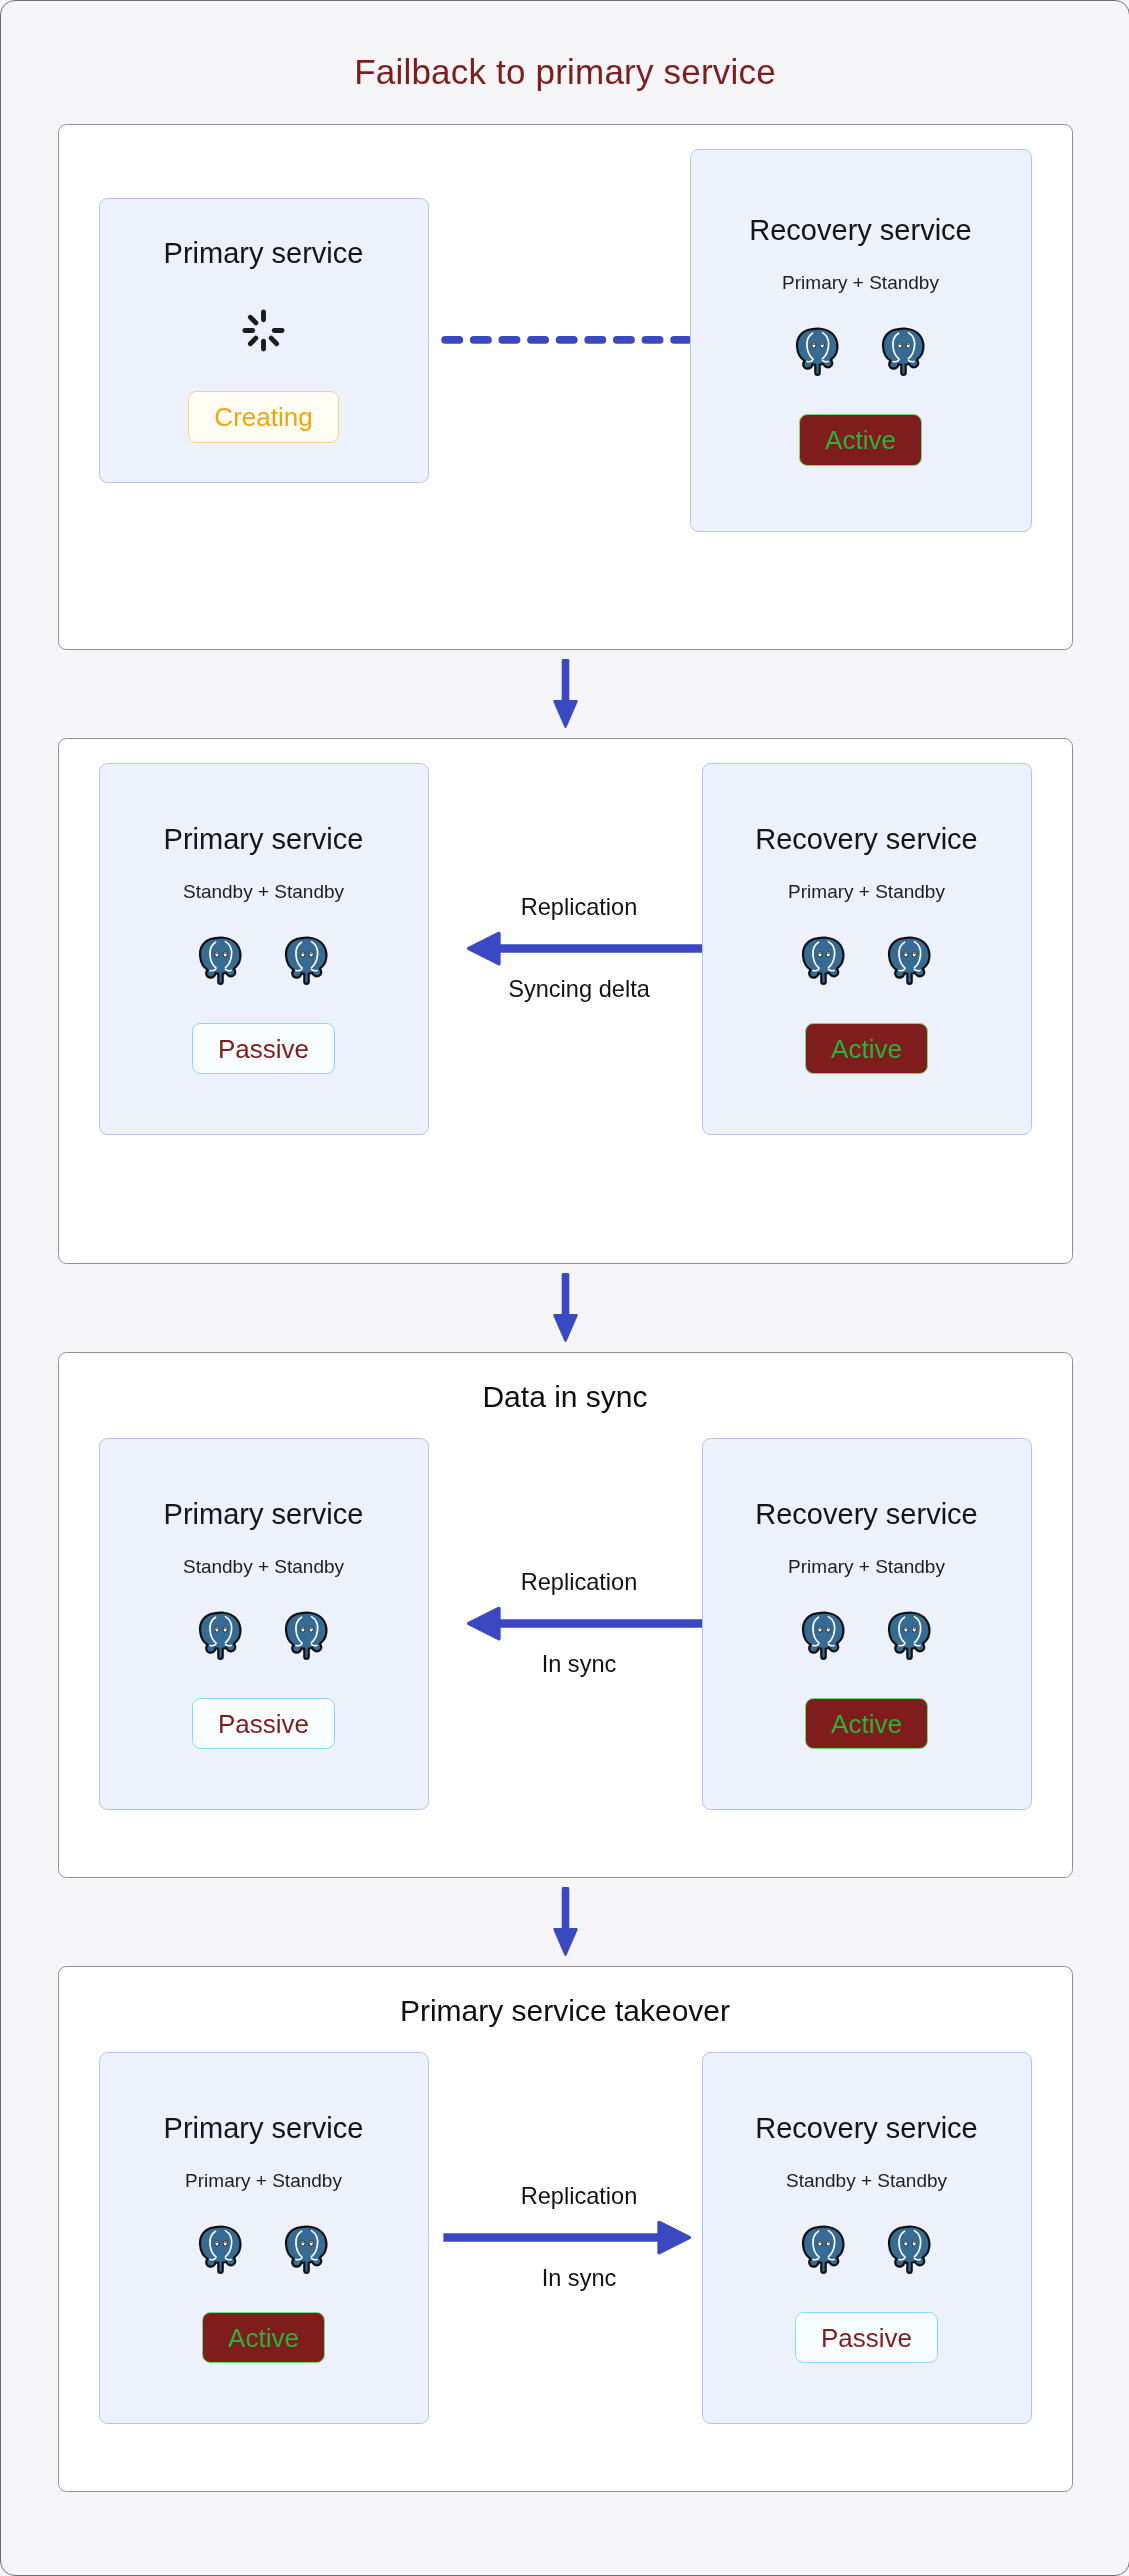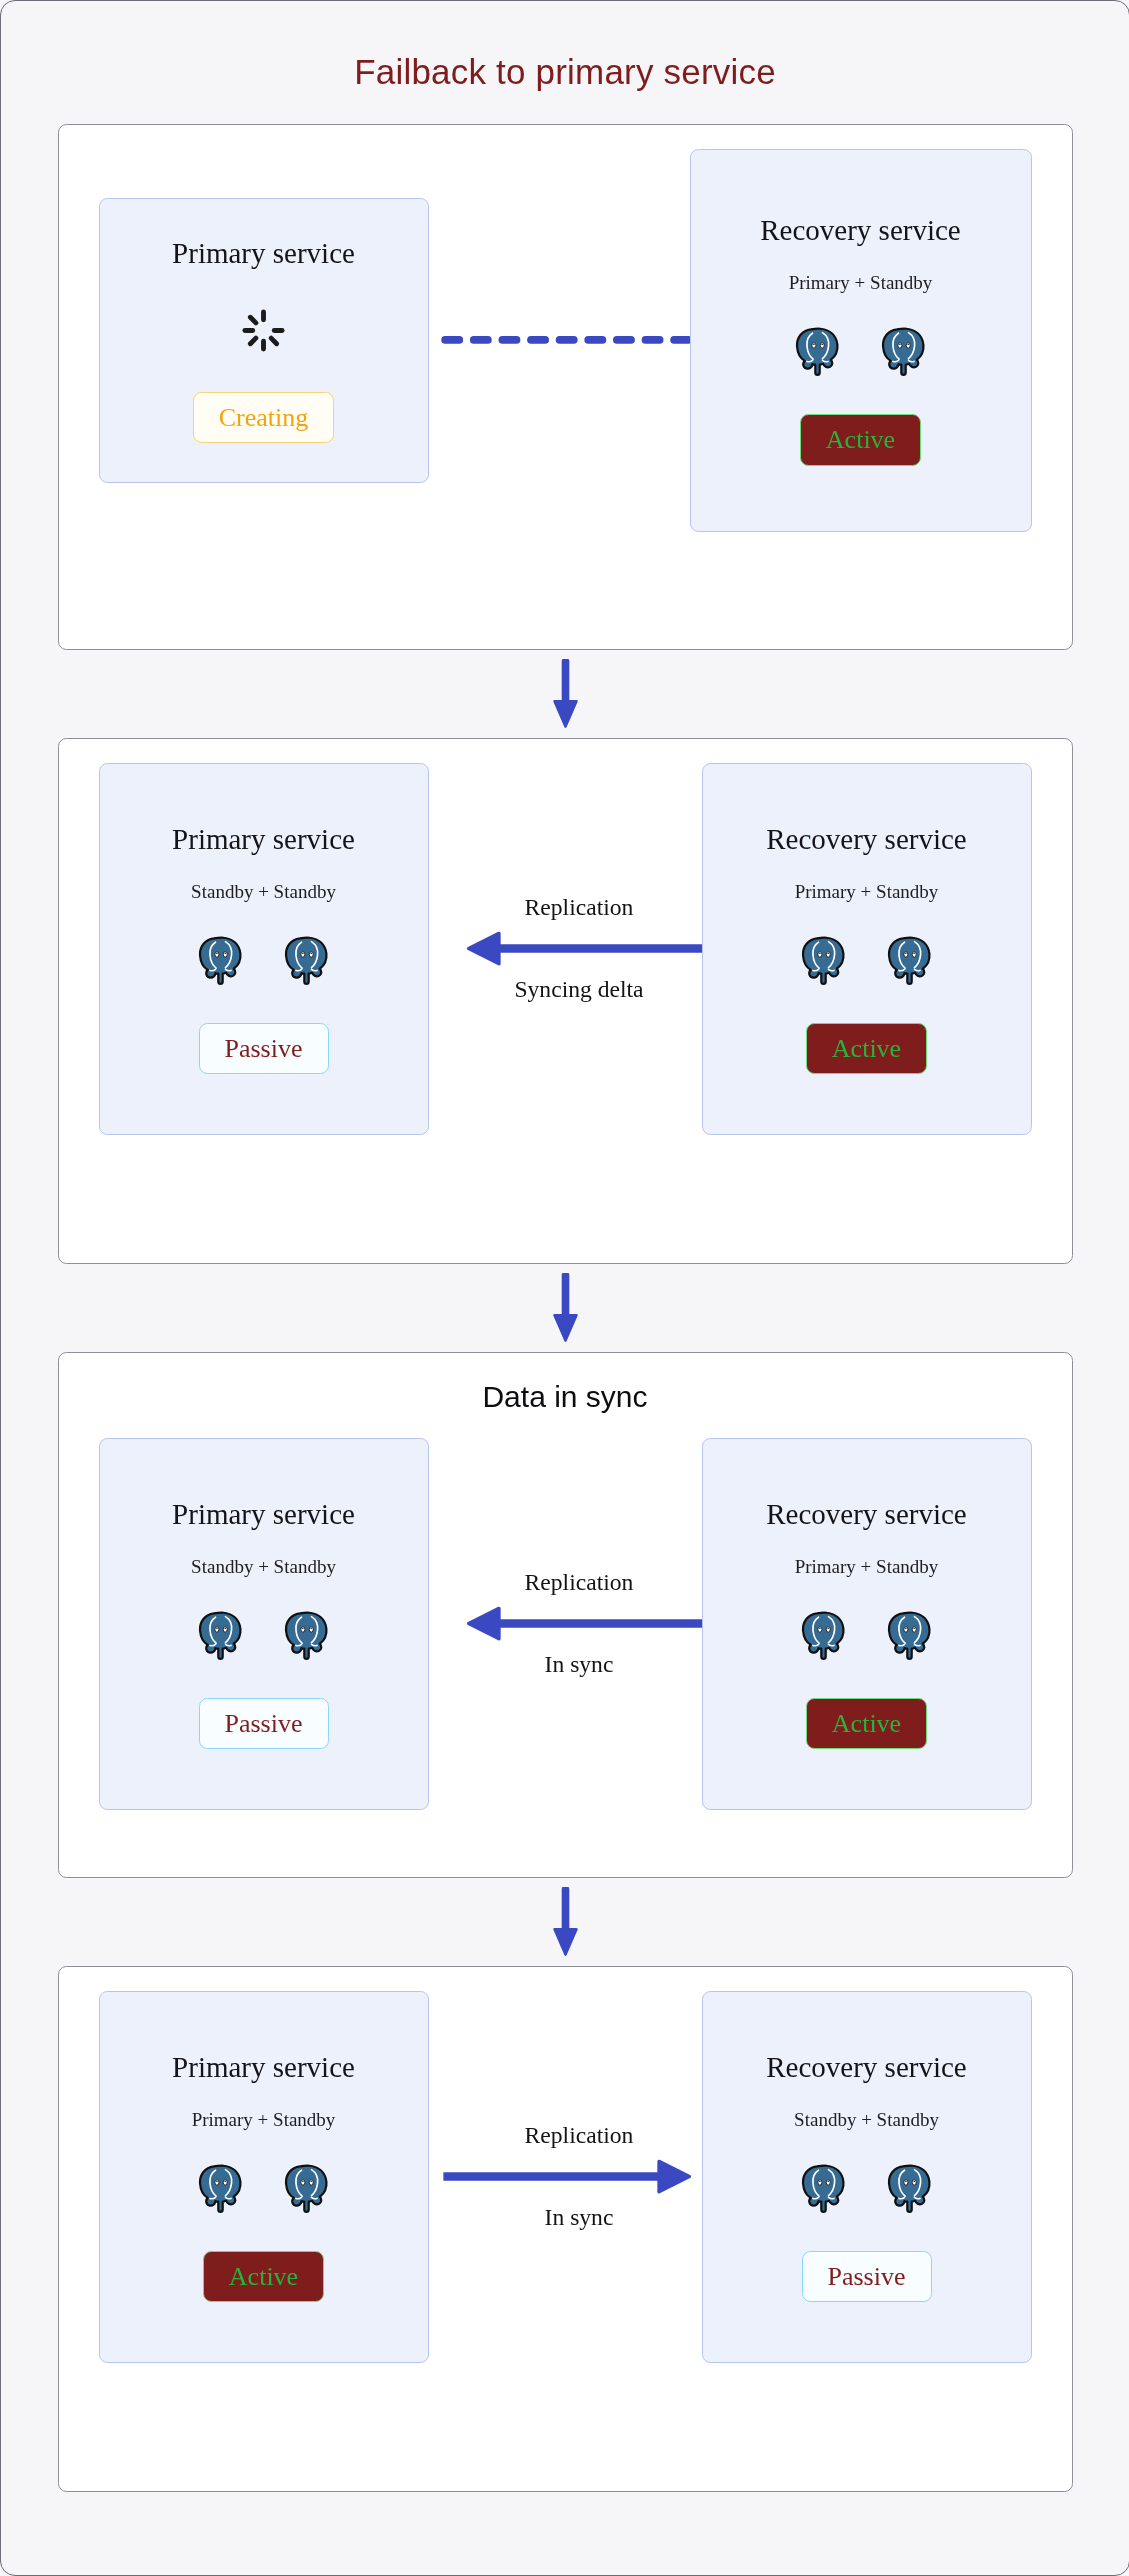--- a/index.html
+++ b/index.html
@@ -15,21 +15,21 @@
   .stage {
     width:1015px; height:526px; margin:0 auto; box-sizing:border-box;
     background:#ffffff; border:1.7px solid #8f8f97; border-radius:8.4px;
   }
   .stage--first { margin-top:32px; }
   .stage-title {
     text-align:center; margin-top:27px; font-size:30px; font-weight:500; color:#0e0e10;
   }
   .stage-row {
     display:flex; align-items:center; justify-content:space-between;
-    padding:0 40px; margin-top:23.6px;font-family:Liberation Serif, serif;
+    padding:0 40px; margin-top:23.6px;
   }
   .svc-box {
     width:330px; height:372px; box-sizing:border-box;
     background:#edf1fb; border:1.7px solid #b7c4ee; border-radius:8.4px;
     display:flex; flex-direction:column; align-items:center; justify-content:center;
   }
   .svc-box--compact { height:285px; }
   .svc-box--tall { width:342px; height:383px; }
   .svc-title { font-size:29px; font-weight:500; color:#141418; }
   .svc-sub   { font-size:19px; font-weight:400; color:#1d1d22; margin-top:25px; }
@@ -230,20 +230,21 @@
     </div>
   </div>
 
   <div class="v-arrow-wrap">
     <svg class="v-arrow" viewBox="0 0 32 84" width="27" height="71">
         <use href="#v-arrow-sym"></use>
       </svg>
   </div>
 
   <div class="stage">
+    <div class="stage-title">Primary service takeover</div>
     <div class="stage-row">
       <div class="svc-box">
         <div class="svc-title">Primary service</div>
         <div class="svc-sub">Primary + Standby</div>
         <div class="elephants">
           <svg class="pg-icon" viewBox="0 0 68 66" width="57" height="56">
               <use href="#pg-elephant"></use>
             </svg>
           <svg class="pg-icon" viewBox="0 0 68 66" width="57" height="56">
               <use href="#pg-elephant"></use>

